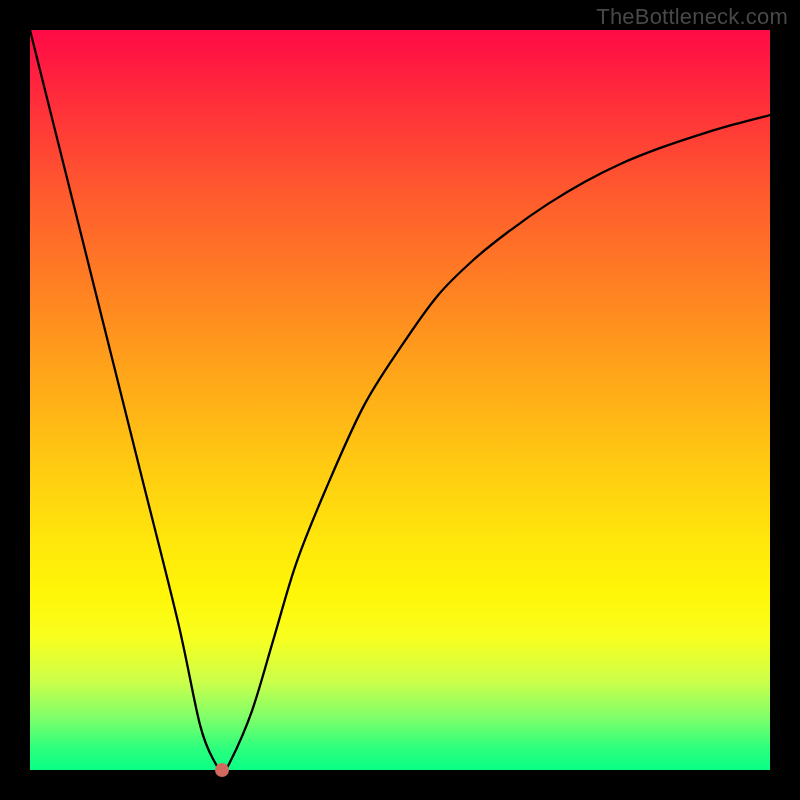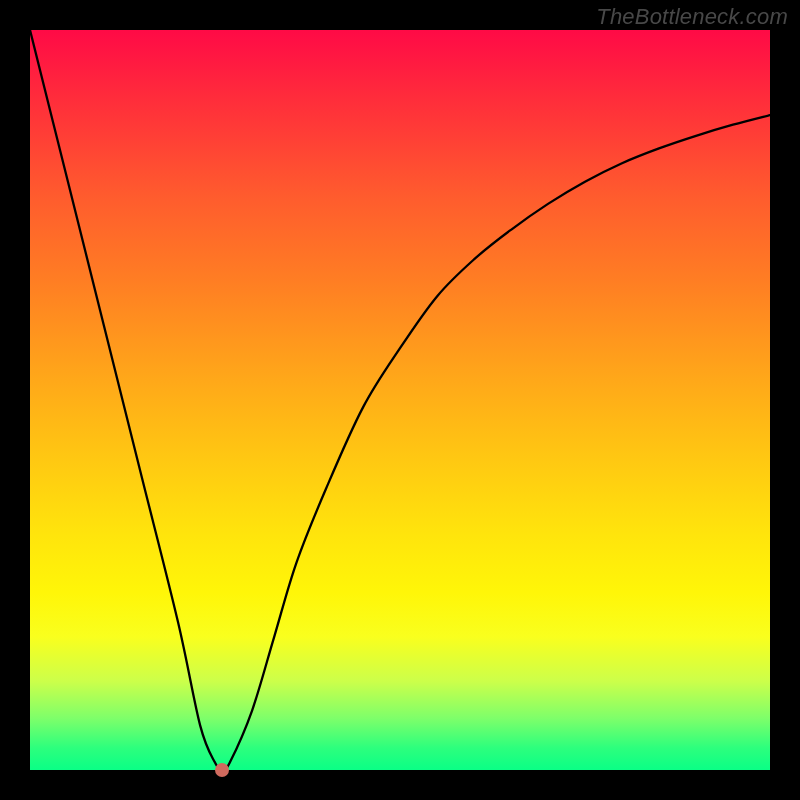--- a/index.html
+++ b/index.html
@@ -8,21 +8,20 @@
     width: 800px;
     height: 800px;
     overflow: hidden;
     background: #000;
     font-family: Arial, Helvetica, sans-serif;
   }
   .chart-wrap {
     position: relative;
     width: 800px;
     height: 800px;
-    font-style: italic;
   }
   .plot-area {
     position: absolute;
     left: 30px;
     top: 30px;
     width: 740px;
     height: 740px;
     background: linear-gradient(
       to bottom,
       #ff0a46 0%,

